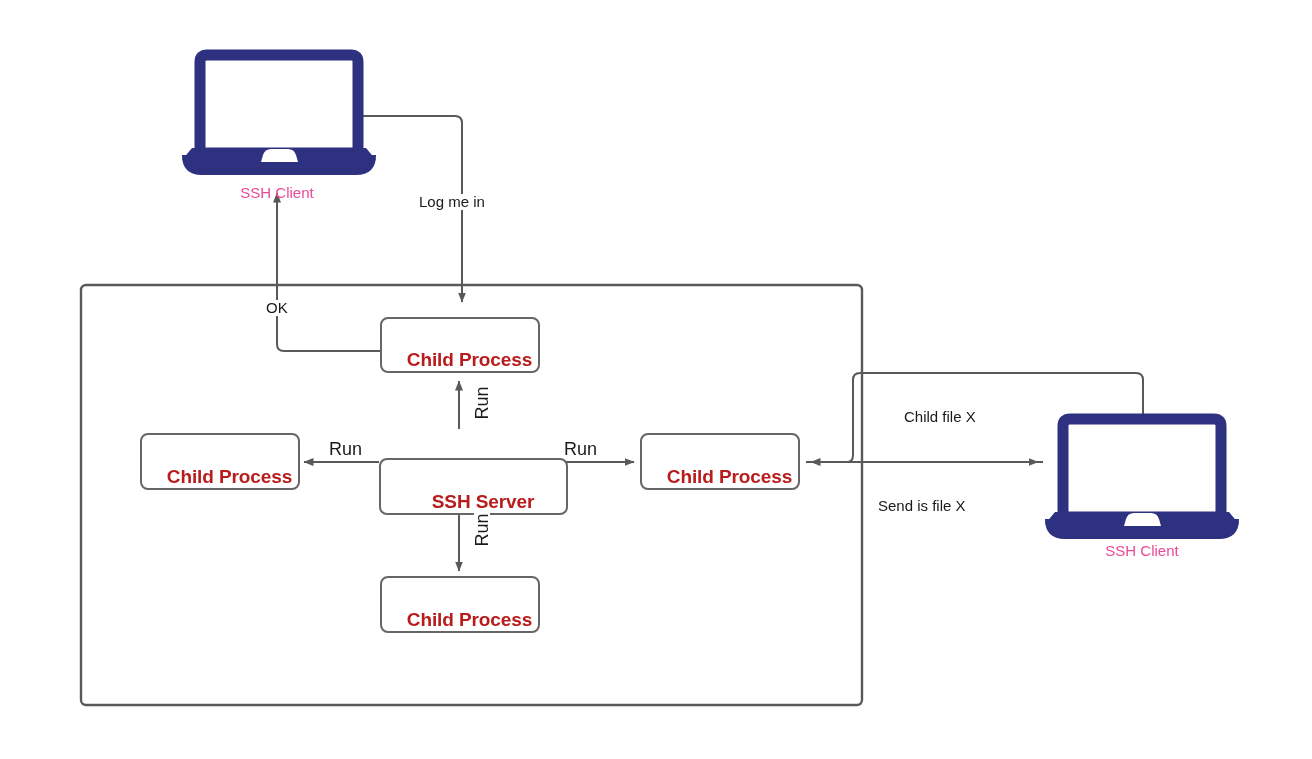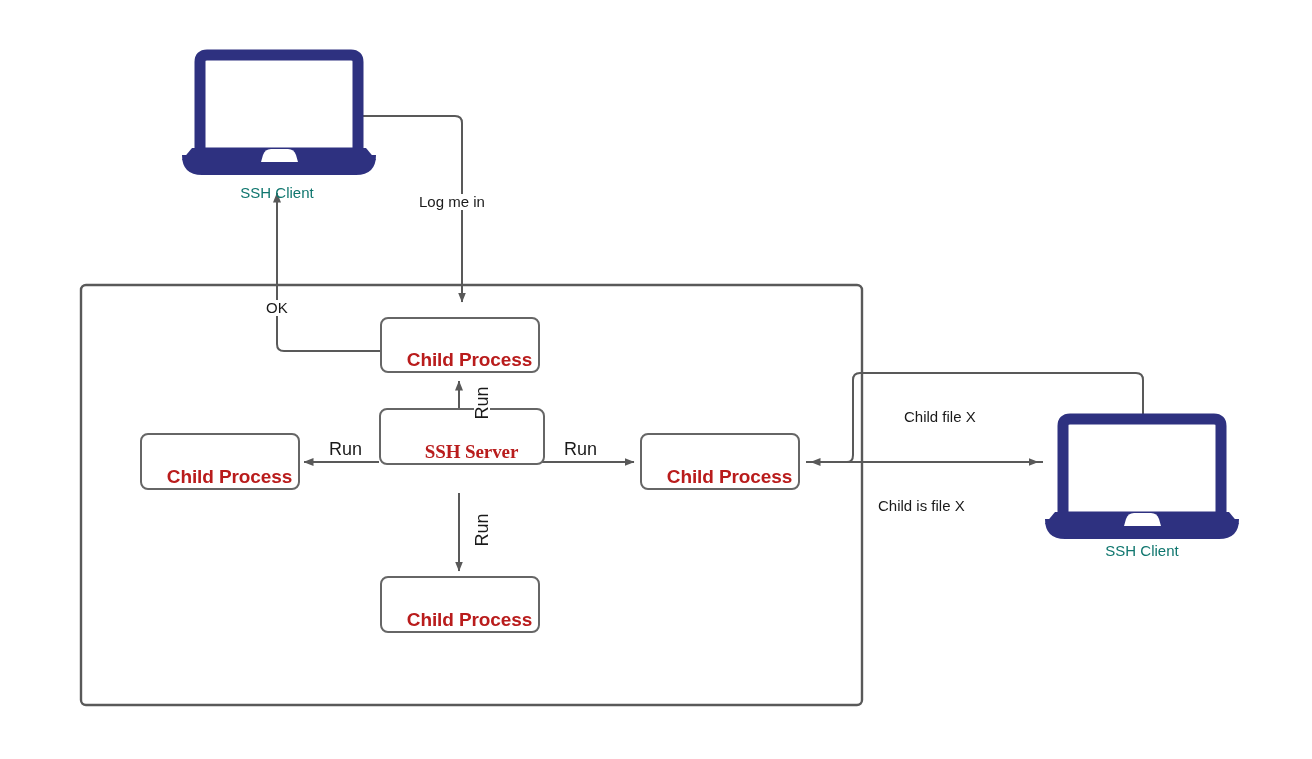--- a/index.html
+++ b/index.html
@@ -54,21 +54,21 @@
   .edge-label.vert {
     transform: rotate(-90deg);
     transform-origin: 50% 50%;
     font-size: 18px;
     font-weight: normal;
   }
   .device-label {
     position: absolute;
     font-size: 15px;
     font-weight: normal;
-    color: #0f766e;
+    color: #ec4899;
     white-space: nowrap;
     text-align: center;
   }
 </style>
 </head>
 <body>
 
 <div id="canvas">
 
   <svg id="wires" viewBox="0 0 1312 759" xmlns="http://www.w3.org/2000/svg">
@@ -109,21 +109,21 @@
       <path d="M 1045 519 L 1239 519 Q 1239 539 1219 539 L 1065 539 Q 1045 539 1045 519 Z" fill="#2e3180"></path>
       <path d="M 1055 512 L 1229 512 L 1239 524 L 1045 524 Z" fill="#2e3180"></path>
       <path d="M 1126 519 Q 1128 513 1134 513 L 1151 513 Q 1157 513 1159 519 L 1161 526 L 1124 526 Z" fill="#ffffff"></path>
     </g>
   </svg>
 
   <div class="node-box" style="left:380px; top:317px; width:160px; height:56px;">
     <span>Child Process</span>
   </div>
 
-  <div class="node-box" style="left:379px; top:408px; width:166px; height:57px;font-family:Liberation Serif, serif;">
+  <div class="node-box" style="left:379px; top:458px; width:189px; height:57px;">
     <span>SSH Server</span>
   </div>
 
   <div class="node-box" style="left:140px; top:433px; width:160px; height:57px;">
     <span>Child Process</span>
   </div>
 
   <div class="node-box" style="left:640px; top:433px; width:160px; height:57px;">
     <span>Child Process</span>
   </div>
@@ -143,15 +143,15 @@
   <div class="edge-label vert" style="left:460px; top:395px; width:40px; text-align:center;">Run</div>
 
   <div class="edge-label vert" style="left:460px; top:522px; width:40px; text-align:center;">Run</div>
 
   <div class="edge-label plain" style="left:327px; top:441px;">Run</div>
 
   <div class="edge-label plain" style="left:562px; top:441px;">Run</div>
 
   <div class="edge-label bold" style="left:902px; top:365px;">Child file X</div>
 
-  <div class="edge-label bold" style="left:876px; top:454px;">Child is file X</div>
+  <div class="edge-label bold" style="left:876px; top:454px;">Send is file X</div>
 
 </div>
 
 </body></html>

